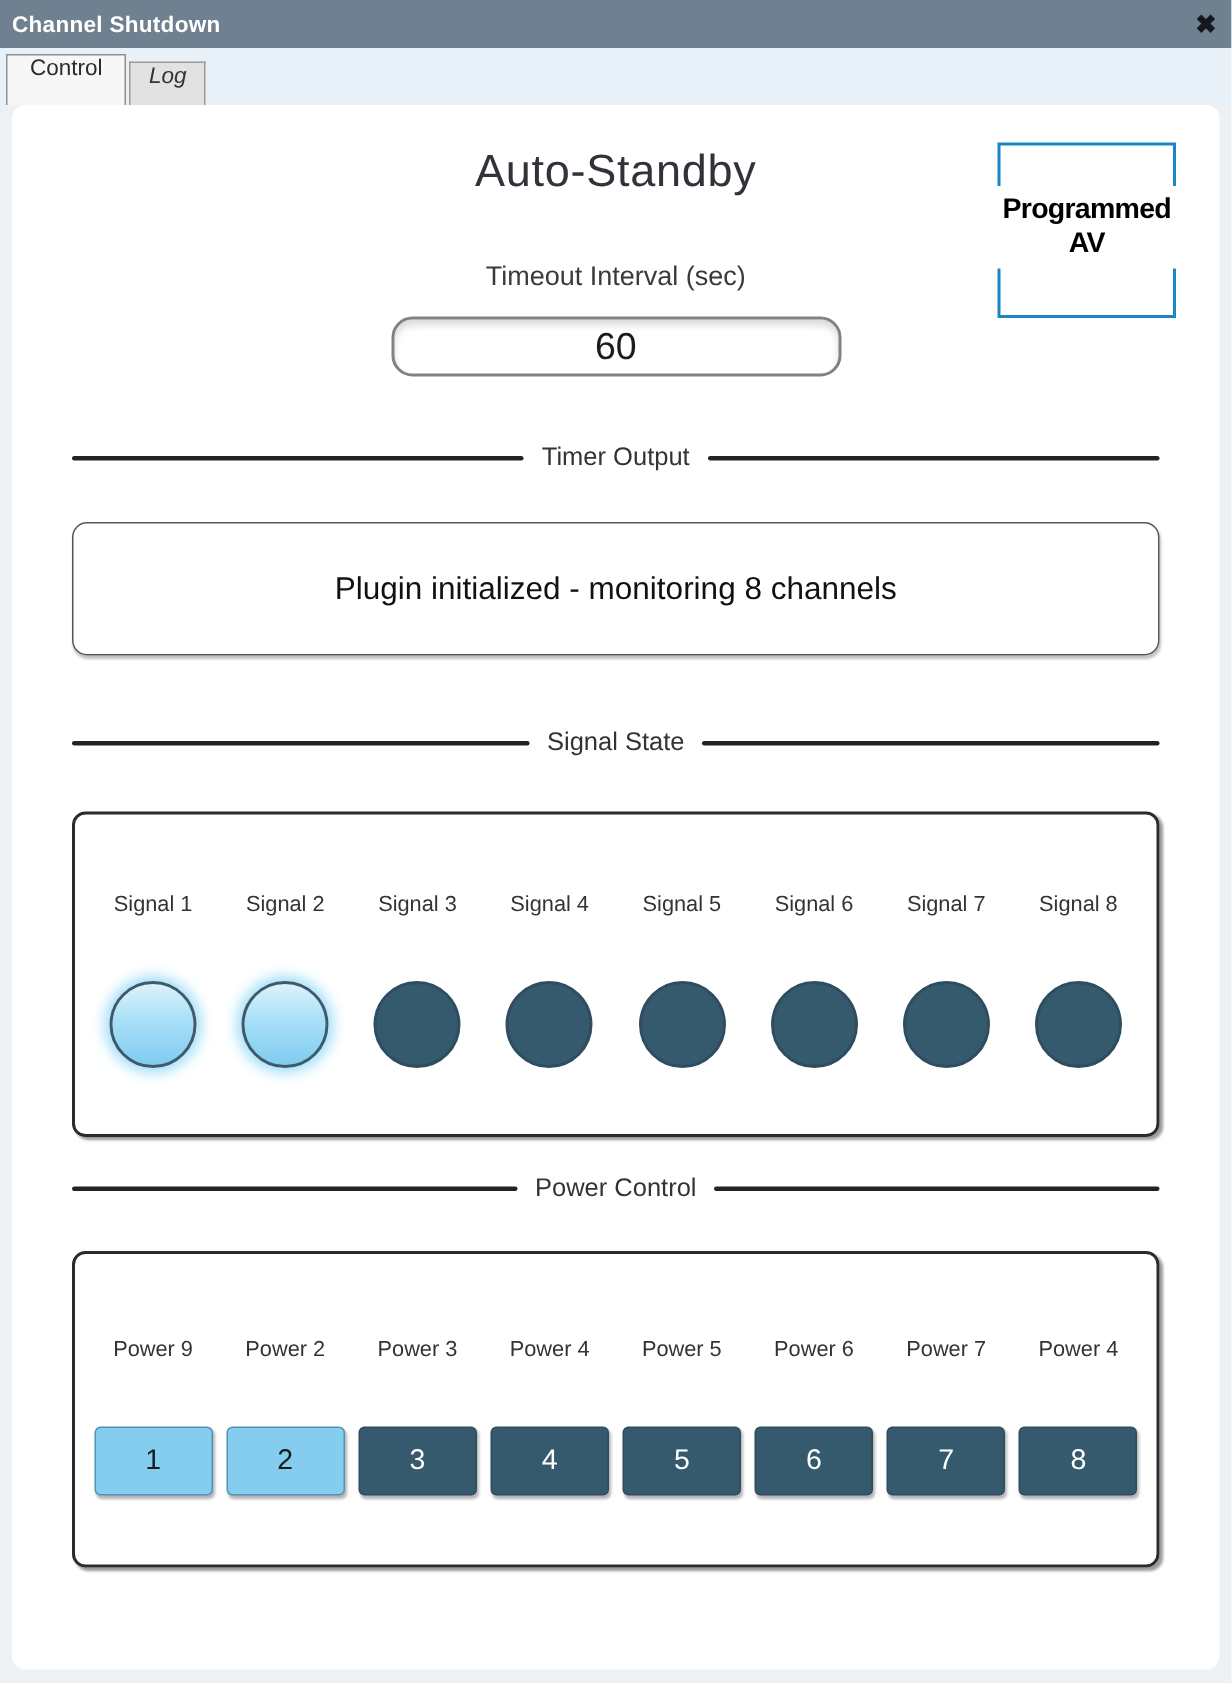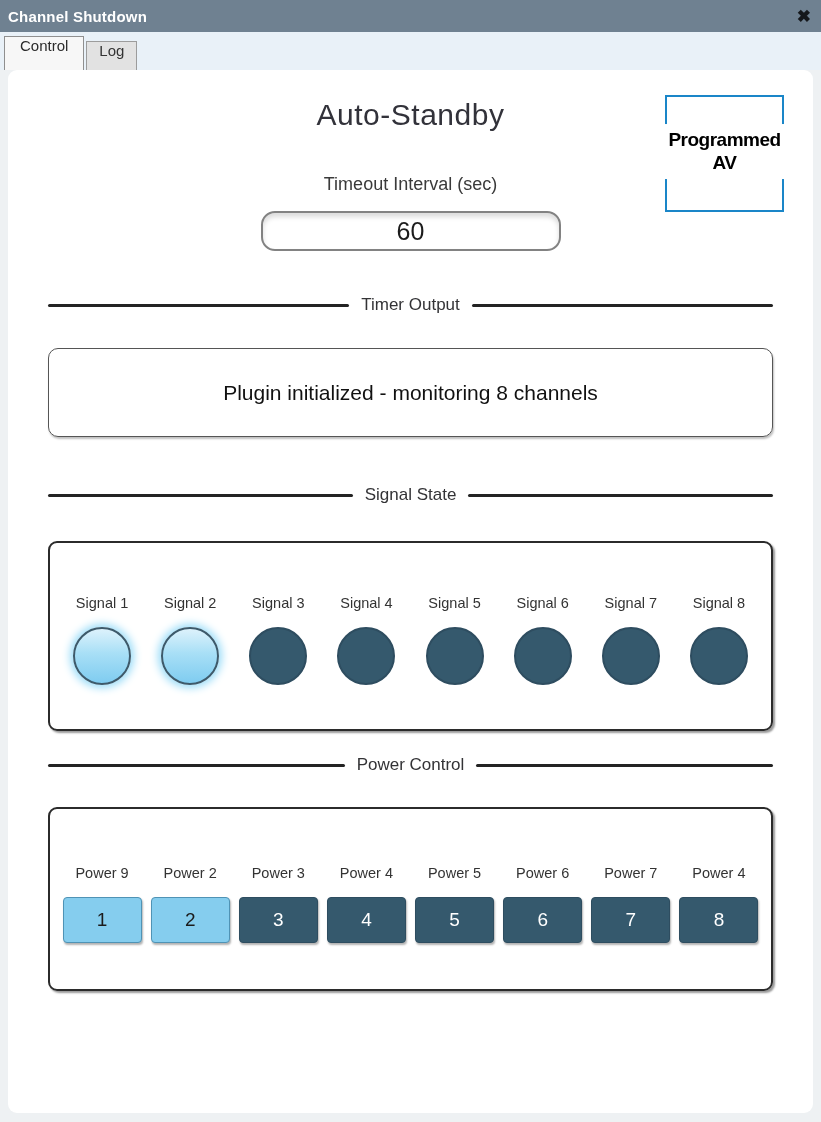--- a/index.html
+++ b/index.html
@@ -52,20 +52,21 @@
     height: 34px;
     border-color: #8f8f8f;
     z-index: 2;
   }
   .tab.inactive {
     background: #e2e2e2;
     height: 29px;
     margin-left: 2px;
     padding: 0 12px;
     color: #333;
+    font-style: italic;
   }
 
   
   .card {
     position: absolute;
     left: 8px;
     top: 70px;
     width: 805px;
     height: 1043px;
     background: #ffffff;
@@ -171,21 +172,21 @@
     border: 2px solid #2b2b2b;
     border-radius: 9px;
     box-shadow: 2px 2px 2px rgba(0,0,0,0.4);
     padding: 52px 8px 44px 8px;
   }
   .group-box.power { margin-top: 32px; padding: 56px 8px 46px 8px; }
 
   .grid8 {
     display: grid;
     grid-template-columns: repeat(8, 1fr);
-    row-gap: 16px;
+    row-gap: 43px;
     justify-items: center;
     align-items: center;
   }
   .cell-label { font-size: 14.5px; color: #333; }
 
   .lamp {
     width: 58px;
     height: 58px;
     border-radius: 50%;
   }

